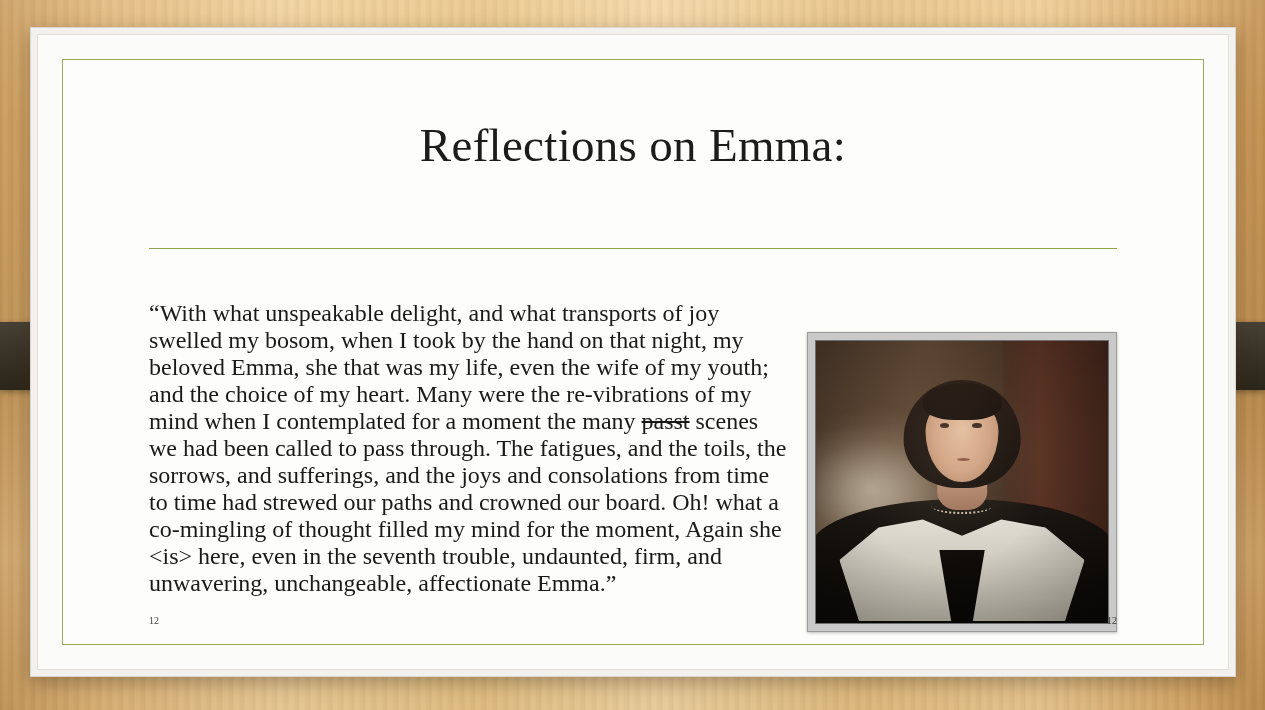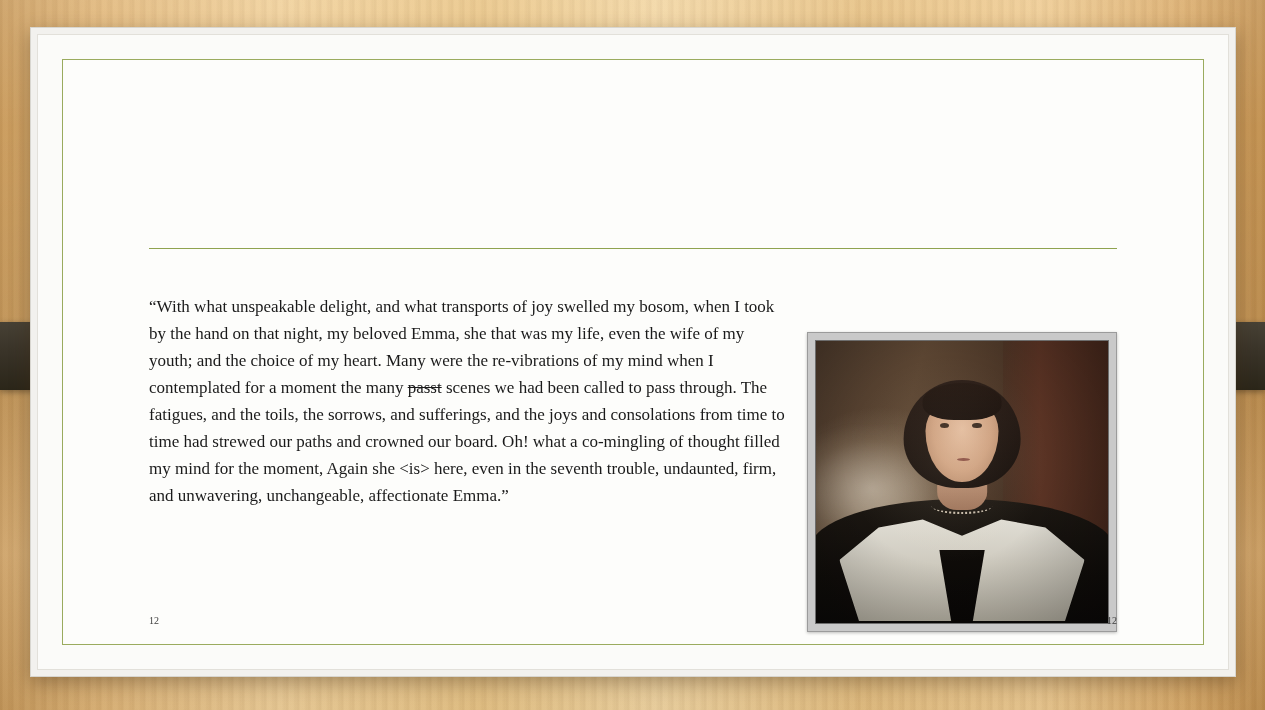--- a/index.html
+++ b/index.html
@@ -118,21 +118,21 @@
     left: 86px;
     right: 86px;
     top: 208px;
     bottom: 64px;
   }
   .body-text {
     position: absolute;
     left: 0;
     top: 8px;
     width: 638px;
-    font-size: 17px;
+    font-size: 24px;
     line-height: 27px;
     color: #1a1a1a;
     text-align: left;
     font-family: "Liberation Serif", serif;
   }
   .strike {
     text-decoration: line-through;
   }
 
   
@@ -307,20 +307,21 @@
 
 <div class="stage">
 
   <div class="clamp clamp-left"></div>
   <div class="clamp clamp-right"></div>
 
   <div class="frame-outer">
     <div class="frame-mid">
       <div class="frame-inner">
 
+        <div class="slide-title">Reflections on Emma:</div>
 
         <div class="divider"></div>
 
         <div class="content">
 
           <p class="body-text">
             <span>“With what unspeakable delight, and what transports of joy swelled my bosom, when I took by the hand on that night, my beloved Emma, she that was my life, even the wife of my youth; and the choice of my heart. Many were the re-vibrations of my mind when I contemplated for a moment the many </span><span class="strike">passt</span><span> scenes we had been called to pass through. The fatigues, and the toils, the sorrows, and sufferings, and the joys and consolations from time to time had strewed our paths and crowned our board. Oh! what a co-mingling of thought filled my mind for the moment, Again she &lt;is&gt; here, even in the seventh trouble, undaunted, firm, and unwavering, unchangeable, affectionate Emma.”</span>
           </p>
 
           <div class="portrait-wrap">

